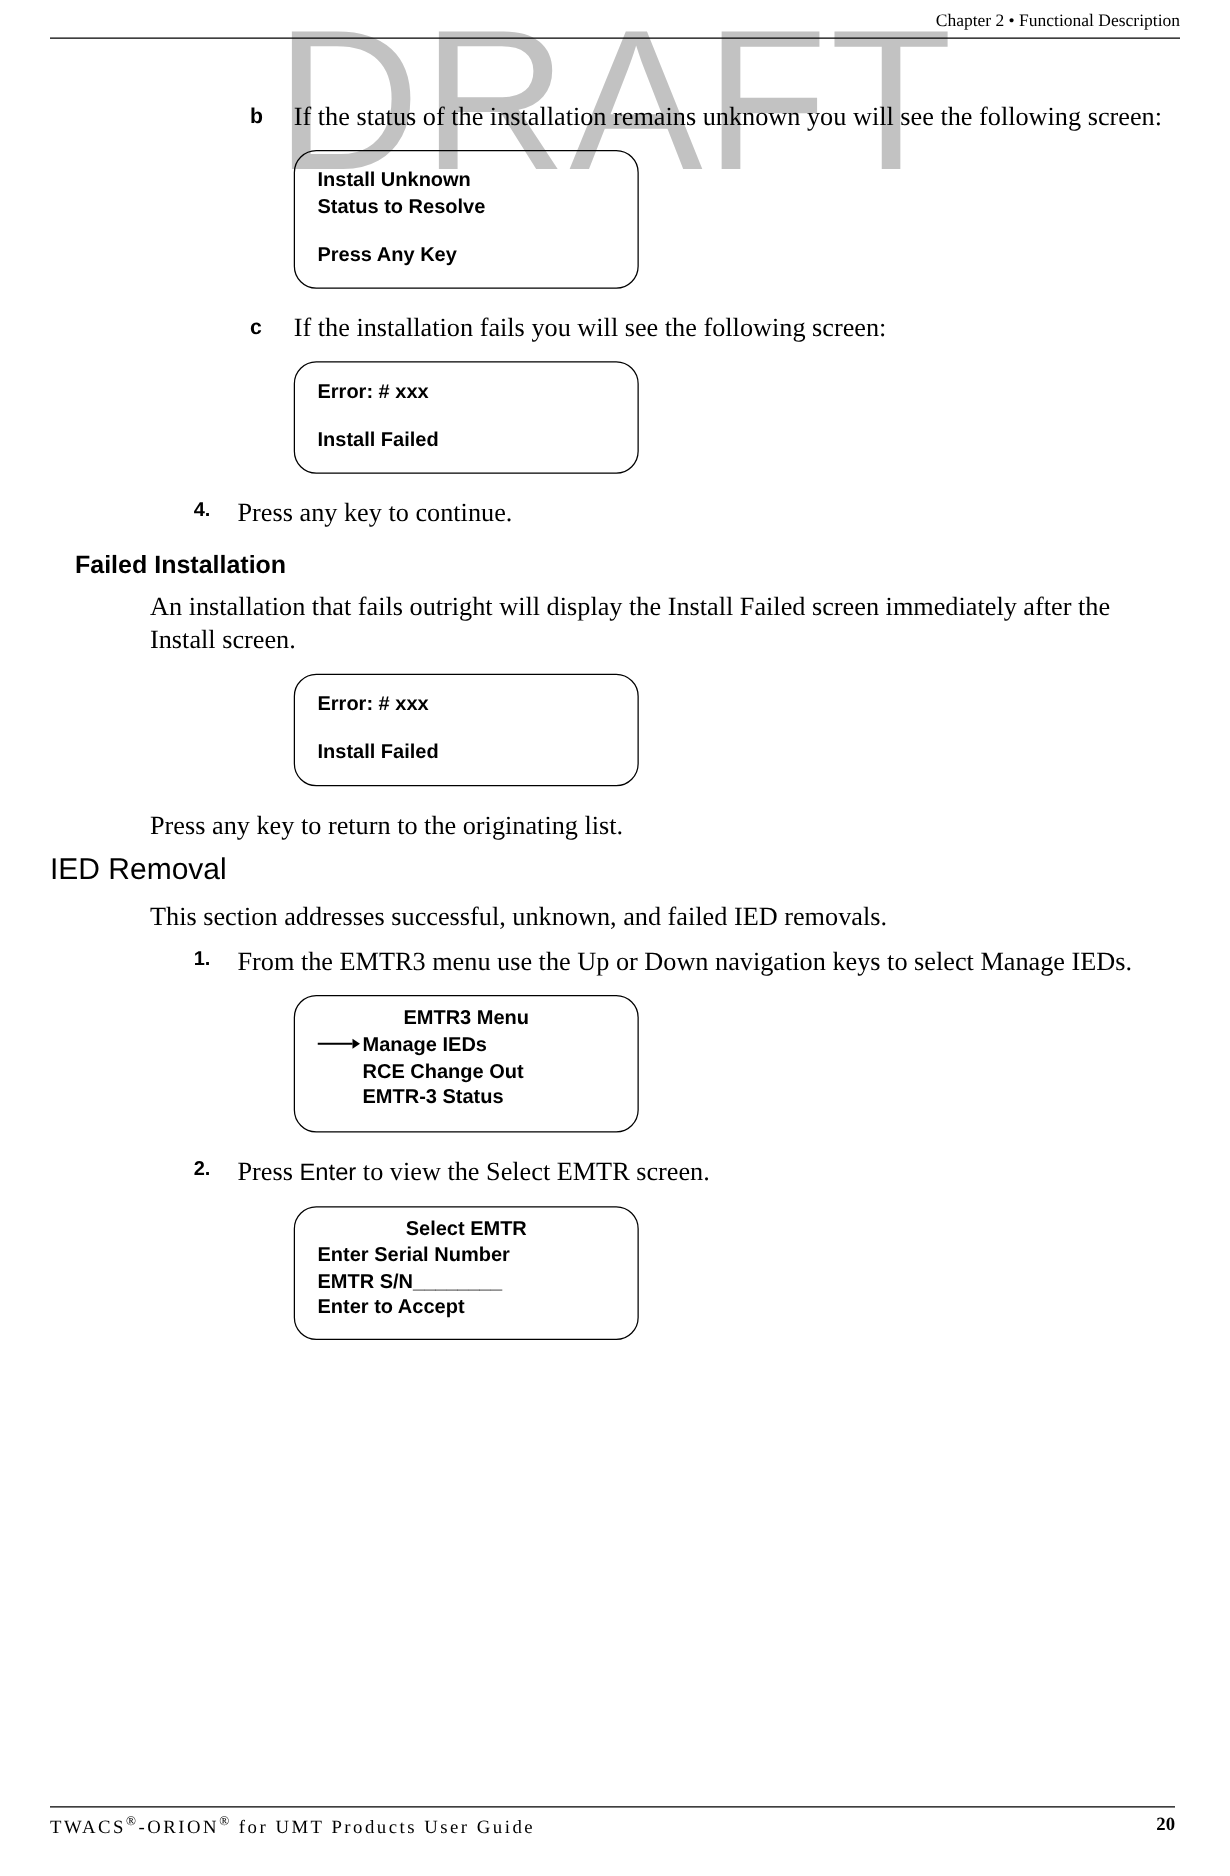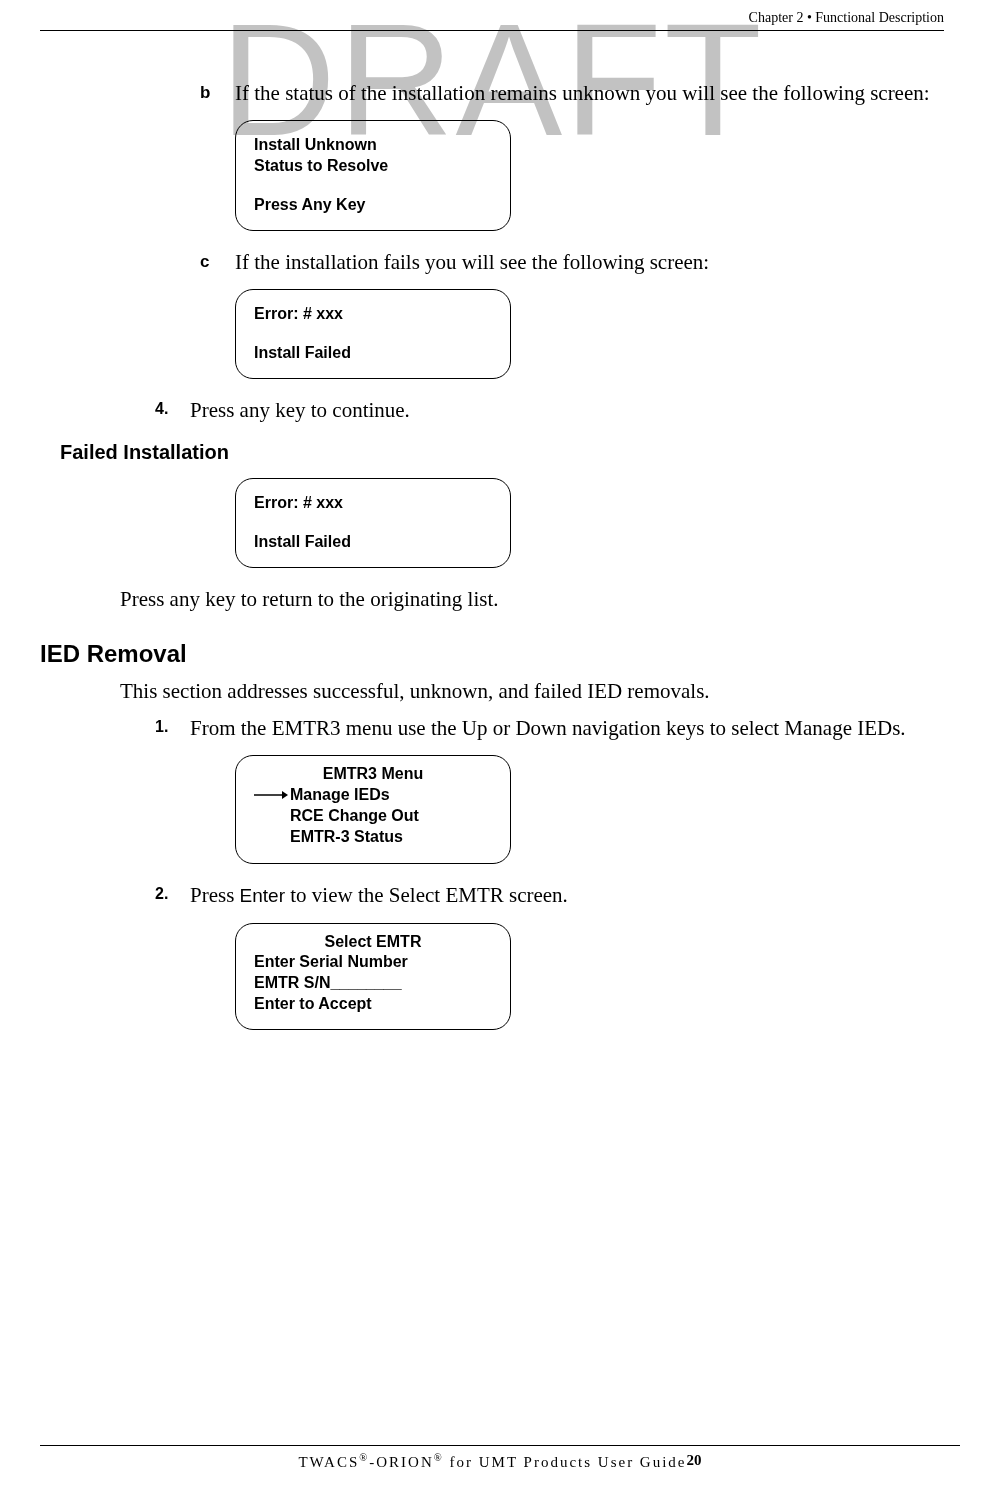--- a/index.html
+++ b/index.html
@@ -97,33 +97,33 @@
   .lcd .centered { text-align: center; }
   .h2 {
     font-family: Verdana, Arial, sans-serif;
     font-weight: bold;
     font-size: 20px;
     margin: 18px 0 8px 0;
   }
   .h2.sub { margin-left: 20px; }
   .h1 {
     font-family: Verdana, Arial, sans-serif;
-    font-weight: bold;
+    font-weight: normal;
     font-size: 24px;
-    margin: 28px 0 10px 0;
+    margin: 9px 0 10px 0;
   }
   .footer {
     position: absolute;
     left: 40px;
-    right: 24px;
+    right: 44px;
     bottom: 30px;
     border-top: 1px solid #000;
     padding-top: 6px;
     display: flex;
-    justify-content: center;
+    justify-content: space-between;
     font-size: 15px;
     font-family: "Times New Roman", serif;
     letter-spacing: 2px;
   }
   .footer .pn { font-weight: bold; letter-spacing: 0; }
   sup { font-size: 0.7em; }
   .enter-bold { font-family: Verdana, Arial, sans-serif; font-weight: normal; font-size: 19px; }
   .arrow-svg { display:inline-block; vertical-align: middle; margin-right:2px;}
 </style>
 </head>
@@ -159,20 +159,21 @@
       <div>Install Failed</div>
     </div>
 
     <div class="list-row indent-4">
       <div class="list-marker num">4.</div>
       <div class="body-text">Press any key to continue.</div>
     </div>
 
     <div class="h2 sub">Failed Installation</div>
 
+    <div class="body-text indent-body">An installation that fails outright will display the Install Failed screen immediately after the Install screen.</div>
 
     <div class="lcd">
       <div>Error: # xxx</div>
       <div class="blank-line"></div>
       <div>Install Failed</div>
     </div>
 
     <div class="body-text indent-body">Press any key to return to the originating list.</div>
 
     <div class="h1">IED Removal</div>

